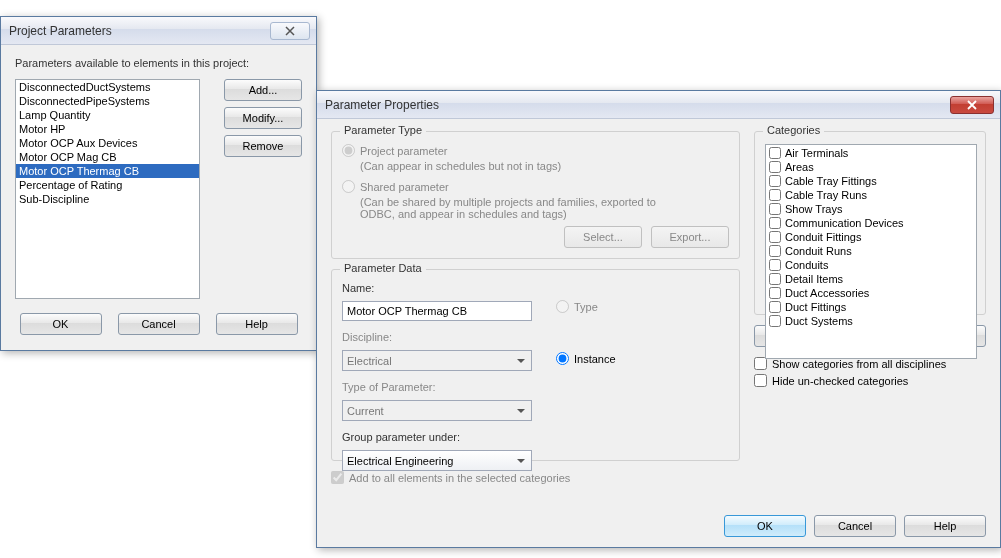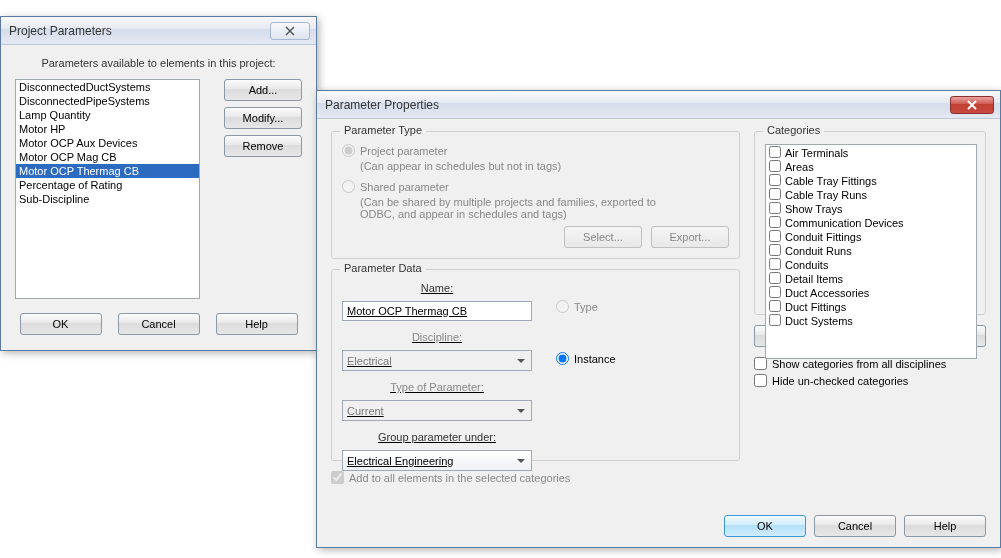--- a/index.html
+++ b/index.html
@@ -76,21 +76,21 @@
   padding: 0 10px;
   font-size: 11px;
   display: inline-flex; align-items: center; justify-content: center;
   cursor: default;
 }
 .btn.default-btn {
   border: 1px solid #3898d8;
   background: linear-gradient(to bottom,#f4fbff,#d0ecfb 45%,#b4e0f9 46%,#d0ecfb);
 }
 .btn:disabled, .btn.disabled { color:#888; border-color:#c0c0c0; background:linear-gradient(to bottom,#f4f4f4,#e8e8e8);}
-.label { color:#333; margin-bottom:3px; display:block;text-align:center;}
+.label { color:#333; margin-bottom:3px; display:block;}
 .label.disabled { color:#888; }
 .input-text {
   border:1px solid #a0a8b8; background:#fff; height:20px;
   padding:0 4px; font-size:11px; width:190px;
 }
 .select {
   border:1px solid #a0a8b8;
   background:linear-gradient(to bottom,#fff,#eef0f4);
   height:21px; width:190px; font-size:11px;
   display:flex; align-items:center; padding:0 4px;
@@ -105,21 +105,21 @@
 .radio { display:flex; align-items:center; gap:5px; margin-bottom:3px;}
 .radio input { margin:0; }
 .radio.disabled { color:#888; }
 .hint { color:#888; font-size:11px; margin-left:18px; margin-bottom:6px; max-width:310px;}
 .checkbox-row { display:flex; align-items:center; gap:5px; margin-top:4px;}
 .checkbox-row.disabled { color:#888; }
 .cats-list {
   background:#fff; border:1px solid #a0a8b0; height:215px; width:212px;
   overflow-y:scroll; padding:1px;
 }
-.catrow { display:flex; align-items:flex-start; gap:4px; padding:0 2px; line-height:14px;}
+.catrow { display:flex; align-items:center; gap:4px; padding:0 2px; line-height:14px;}
 .catrow input { margin:0; width:12px; height:12px;}
 
 #dlg1 { left:0; top:16px; width:317px; height:335px; }
 #dlg2 { left:316px; top:90px; width:685px; height:458px; }
 .row { display:flex; gap:24px; }
 .col { display:flex; flex-direction:column; }
 </style>
 </head>
 <body>
 
@@ -186,21 +186,21 @@
         <div class="hint">(Can be shared by multiple projects and families, exported to ODBC, and appear in schedules and tags)</div>
         <div style="text-align:right; margin-top:6px;">
           <button class="btn disabled">Select...</button>
           <button class="btn disabled" style="margin-left:6px;">Export...</button>
         </div>
       </div>
 
       <div class="groupbox" style="height:192px;">
         <span class="groupbox-title">Parameter Data</span>
         <div class="row" style="gap:24px;">
-          <div class="col" style="gap:4px;text-decoration:underline;">
+          <div class="col" style="gap:4px;">
             <span class="label">Name:</span>
             <input class="input-text" value="Motor OCP Thermag CB" style="">
             <span class="label disabled" style="margin-top:6px;">Discipline:</span>
             <div class="select disabled">
                 <span>Electrical</span>
               </div>
             <span class="label disabled" style="margin-top:6px;">Type of Parameter:</span>
             <div class="select disabled">
                 <span>Current</span>
               </div>

